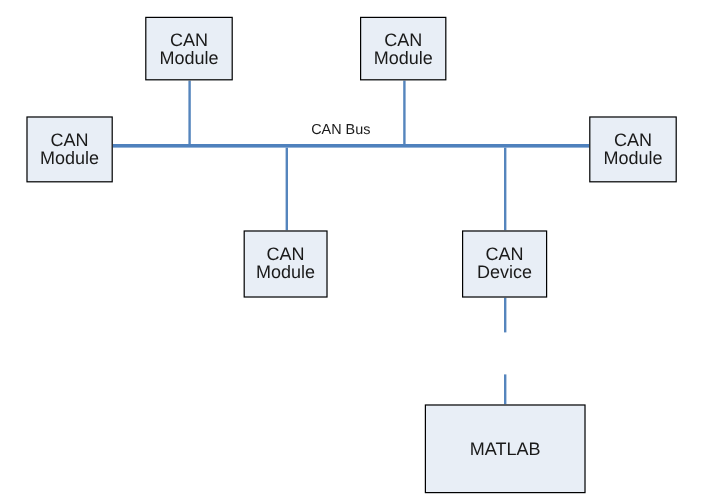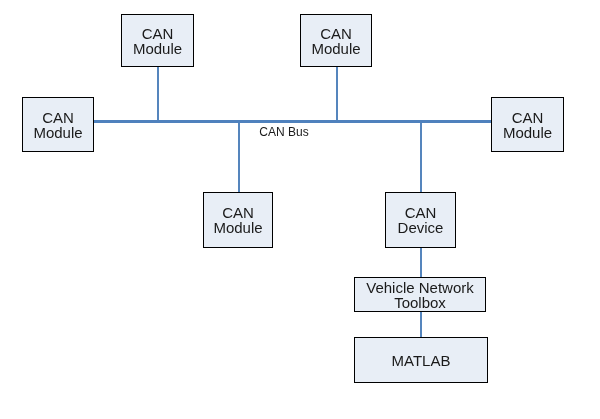--- a/index.html
+++ b/index.html
@@ -43,32 +43,31 @@
   }
   .vline {
     position: absolute;
     background: var(--connector-color);
   }
   .bus-label {
     position: absolute;
     font-size: 12px;
     color: var(--text-color);
     text-align: center;
-    margin-top: 24px;
   }
 
   
   .n-top-left   { left: 121px; top: 14px;  width: 73px;  height: 53px; }
   .n-top-mid    { left: 300px; top: 14px;  width: 72px;  height: 53px; }
   .n-left       { left: 22px;  top: 97px;  width: 72px;  height: 55px; }
   .n-right      { left: 491px; top: 97px;  width: 73px;  height: 55px; }
   .n-bottom     { left: 203px; top: 192px; width: 70px;  height: 56px; }
   .n-device     { left: 385px; top: 192px; width: 71px;  height: 56px; }
   .n-vnt        { left: 354px; top: 277px; width: 132px; height: 35px; }
-  .n-matlab     { left: 354px; top: 337px; width: 134px; height: 46px; }
+  .n-matlab     { left: 354px; top: 337px; width: 134px; height: 74px; }
 
   
   .bus          { left: 94px;  top: 120px; width: 397px; height: 3px; }
   .c-top-left   { left: 157px; top: 67px;  width: 2px;   height: 53px; }
   .c-top-mid    { left: 336px; top: 67px;  width: 2px;   height: 53px; }
   .c-bottom     { left: 238px; top: 123px; width: 2px;   height: 69px; }
   .c-device     { left: 420px; top: 123px; width: 2px;   height: 69px; }
   .c-device-vnt { left: 420px; top: 248px; width: 2px;   height: 29px; }
   .c-vnt-matlab { left: 420px; top: 312px; width: 2px;   height: 25px; }
 
@@ -112,22 +111,18 @@
   <div class="node n-bottom">
     <span class="label">CAN
 Module</span>
   </div>
 
   <div class="node n-device">
     <span class="label">CAN
 Device</span>
   </div>
 
-  <div class="node n-vnt">
-    <span class="label">Vehicle Network
-Toolbox</span>
-  </div>
 
   <div class="node n-matlab">
     <span class="label">MATLAB</span>
   </div>
 
 </div>
 
 </body></html>

